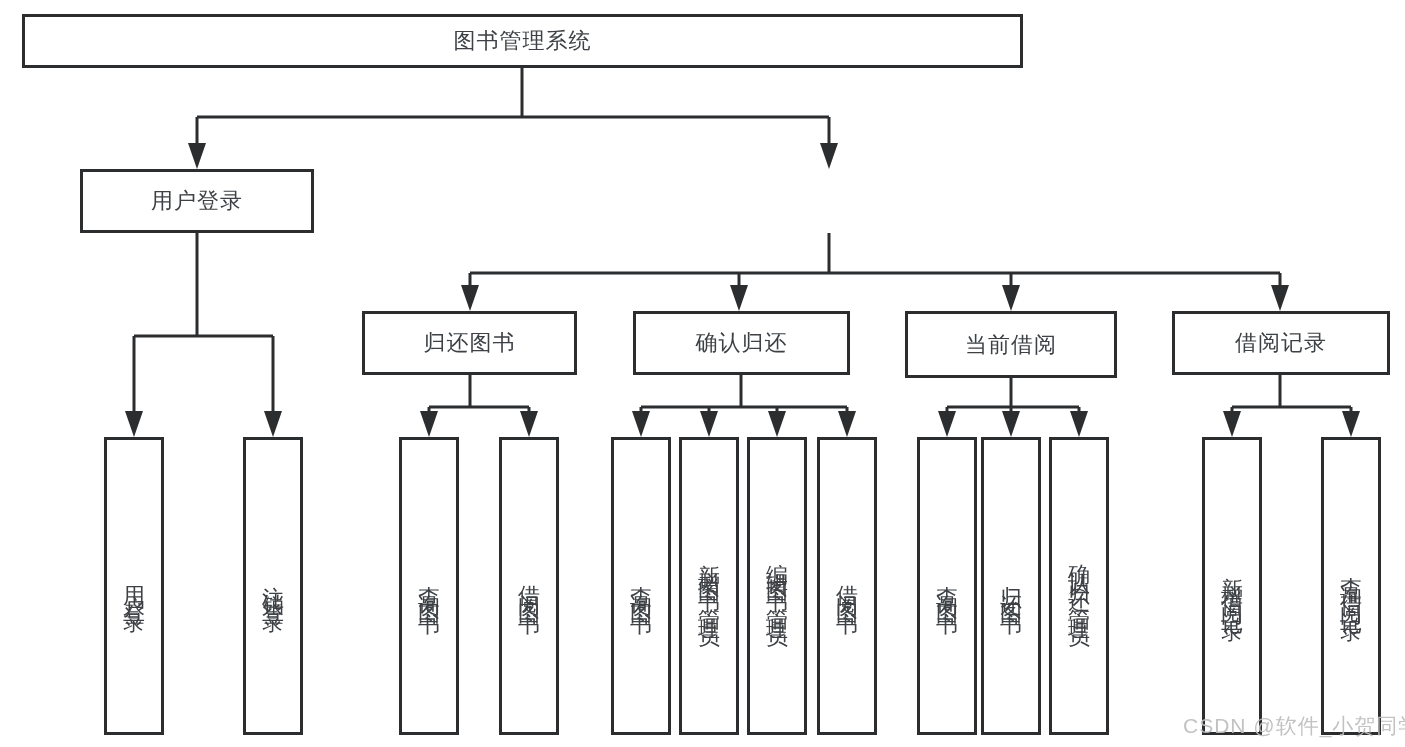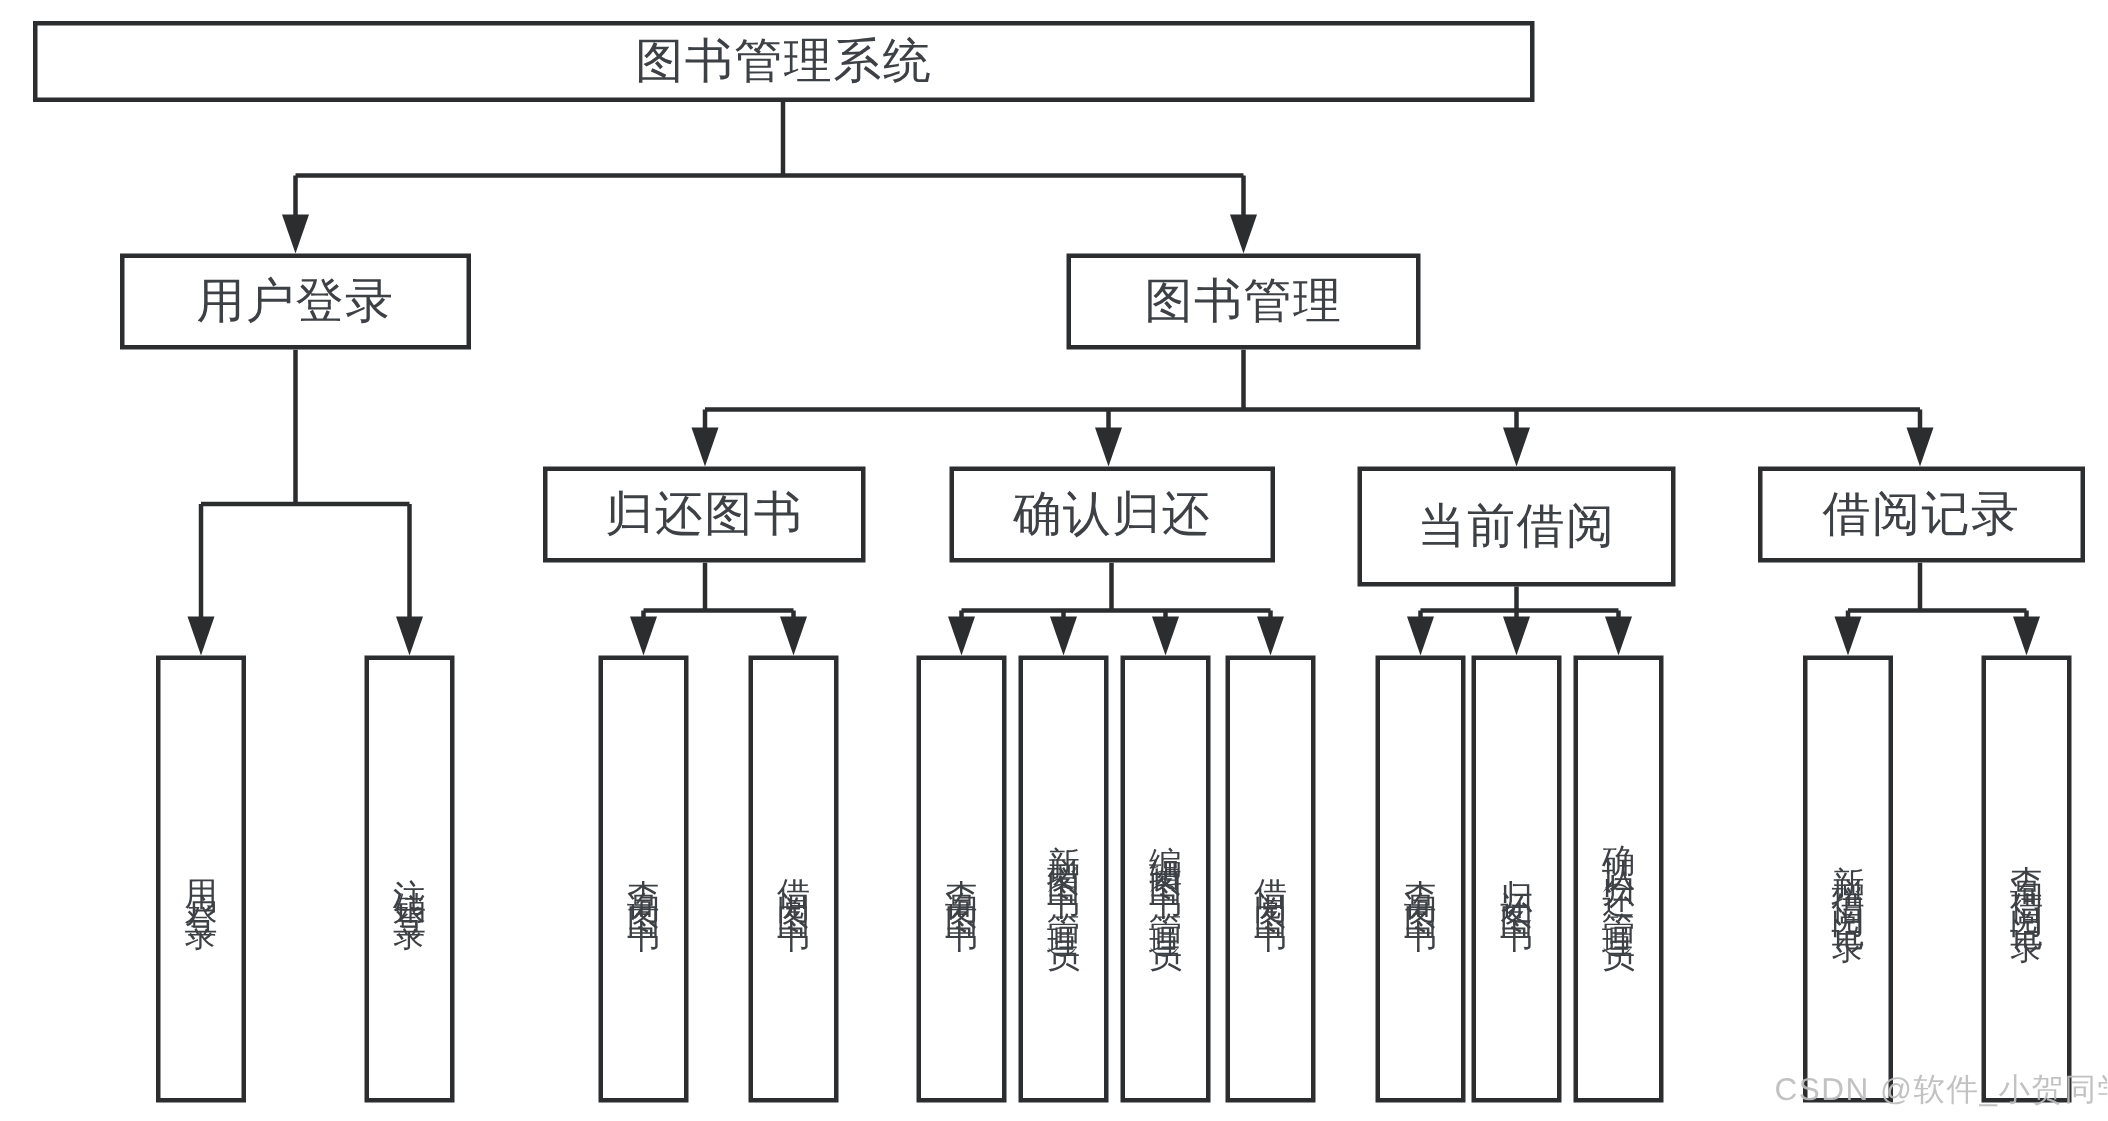--- a/index.html
+++ b/index.html
@@ -13,21 +13,21 @@
   #wires{position:absolute;left:0;top:0;width:1405px;height:747px;}
   .box{
     position:absolute;
     box-sizing:border-box;
     border:3px solid var(--line,#2b2d2f);
     background:#fff;
     display:flex;align-items:center;justify-content:center;
     color:var(--text,#3d4145);
   }
   .box.h span{
-    font-size:32px;
+    font-size:22px;
     letter-spacing:1px;
     white-space:nowrap;
   }
   .box.v .vtext{
     writing-mode:vertical-rl;
     text-orientation:mixed;
     font-size:22px;
     letter-spacing:9px;
     line-height:1;
     white-space:nowrap;
@@ -103,31 +103,28 @@
       <polygon points="1351,437 1342,411 1360,411" fill="#2b2d2f"></polygon>
     </svg>
 
   <div class="box h" style="left:22px;top:14px;width:1001px;height:54px">
     <span>图书管理系统</span>
   </div>
 
   <div class="box h" style="left:80px;top:169px;width:234px;height:64px">
     <span>用户登录</span>
   </div>
-  <div class="box h" style="left:711px;top:169px;width:236px;height:64px">
-    <span>图书管理</span>
-  </div>
 
   <div class="box h" style="left:362px;top:311px;width:215px;height:64px">
     <span>归还图书</span>
   </div>
   <div class="box h" style="left:633px;top:311px;width:217px;height:64px">
     <span>确认归还</span>
   </div>
-  <div class="box h" style="left:905px;top:311px;width:212px;height:80px">
+  <div class="box h" style="left:905px;top:311px;width:212px;height:67px">
     <span>当前借阅</span>
   </div>
   <div class="box h" style="left:1172px;top:311px;width:218px;height:64px">
     <span>借阅记录</span>
   </div>
 
   <div class="box v" style="left:104px;top:437px;width:60px;height:298px">
     <span class="vtext">用户登录</span>
   </div>
   <div class="box v" style="left:243px;top:437px;width:60px;height:298px">

